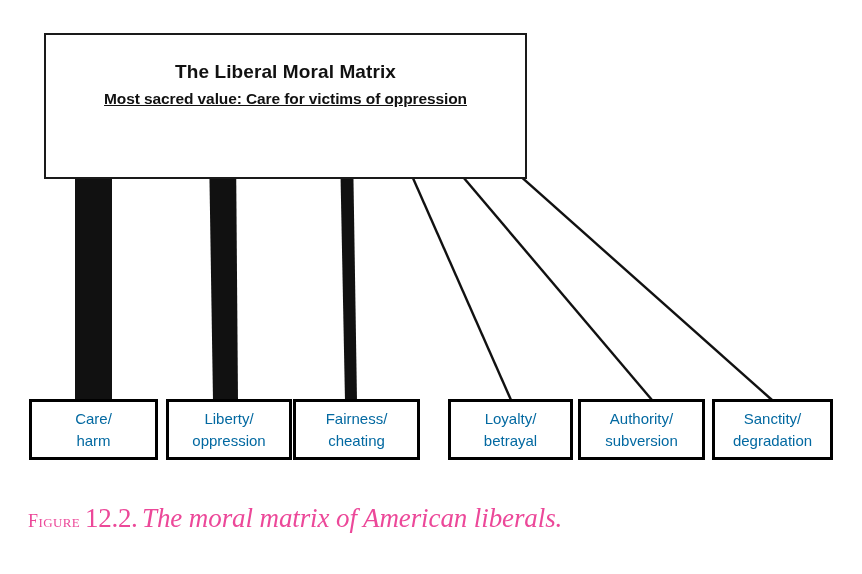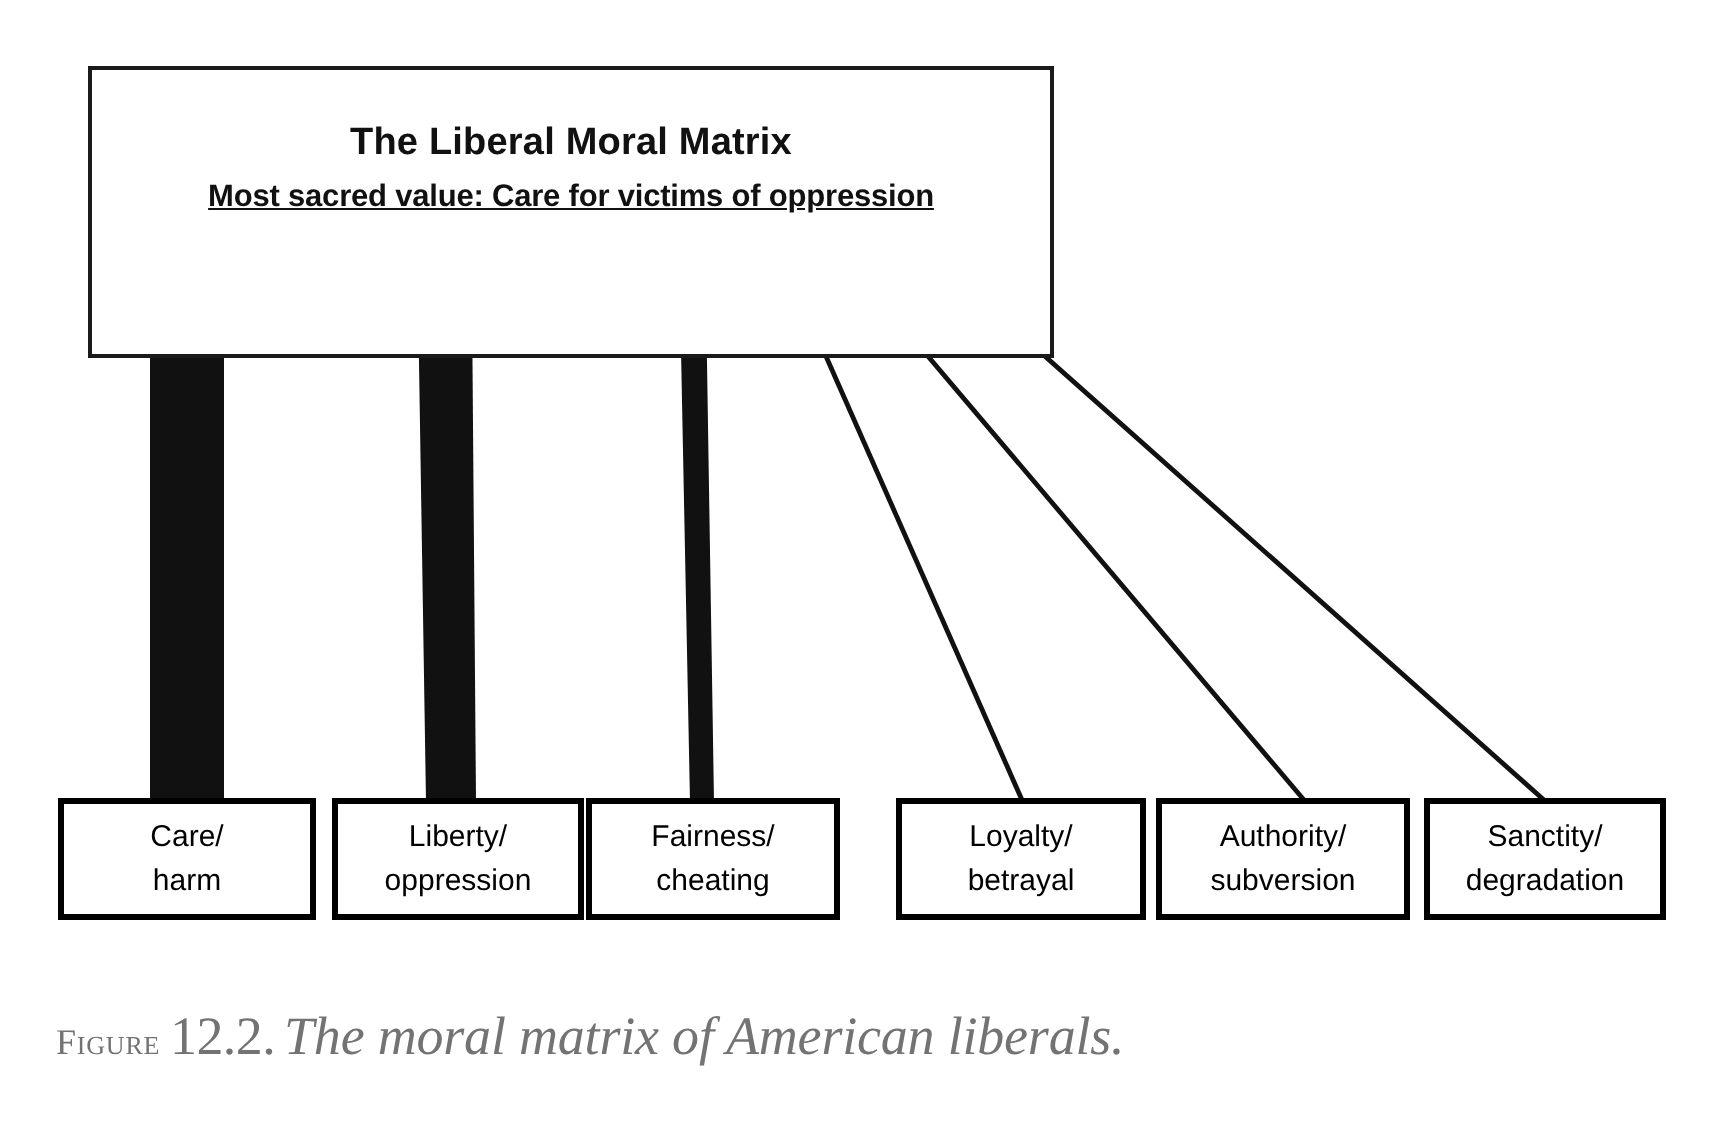--- a/index.html
+++ b/index.html
@@ -69,33 +69,33 @@
     border: 3px solid #000000;
     background: #ffffff;
     display: flex;
     flex-direction: column;
     align-items: center;
     justify-content: center;
     z-index: 2;
   }
   .foundation-line {
     font-size: 15px;
-    color: #000000;
+    color: #0369a1;
     line-height: 1.45;
     white-space: nowrap;
   }
 
   
   #caption {
     position: absolute;
     left: 28px;
     top: 503px;
     width: 820px;
     white-space: nowrap;
-    color: #737373;
+    color: #ec4899;
   }
   #caption-figure-label {
     font-family: "Liberation Serif", serif;
     font-size: 18px;
     font-variant: small-caps;
     letter-spacing: 0.4px;
   }
   #caption-number {
     font-family: "Liberation Serif", serif;
     font-size: 27px;

